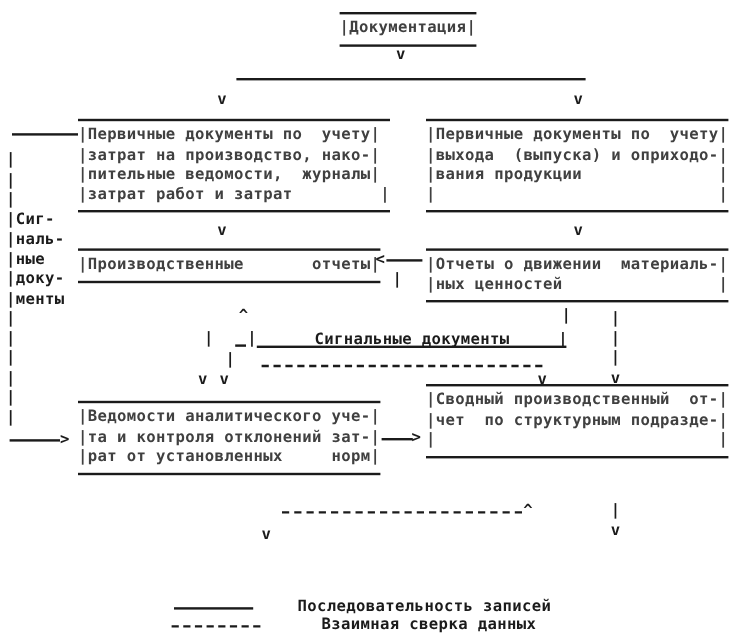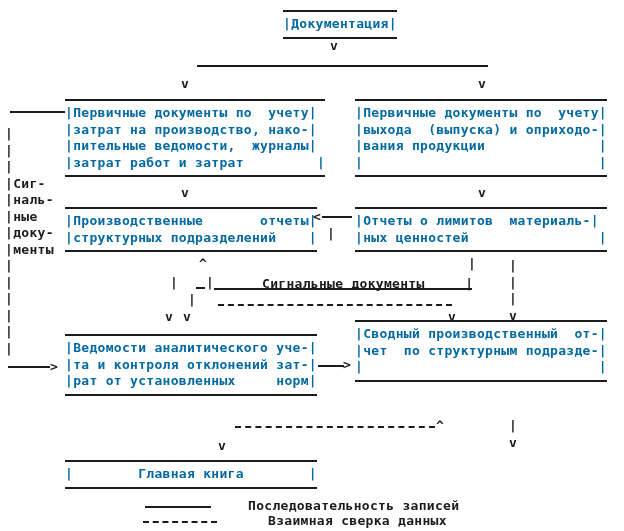--- a/index.html
+++ b/index.html
@@ -7,21 +7,21 @@
          font-family:"DejaVu Sans Mono","Liberation Mono",monospace;}
   .t{position:absolute;white-space:pre;font:bold 13px/16.5px "DejaVu Sans Mono","Liberation Mono",monospace;
      color:#1b1b1b;letter-spacing:0.3px;}
   .g{position:absolute;white-space:pre;font:bold 13px/13px "DejaVu Sans Mono","Liberation Mono",monospace;
      color:#1b1b1b;}
   .hl{position:absolute;border-top:2px solid #1b1b1b;height:0;}
   .dl{position:absolute;border-top:2px dashed #1b1b1b;height:0;}
   .box{position:absolute;display:inline-block;}
   .box .rule{border-top:2px solid #1b1b1b;height:0;margin:4px 0;width:100%;}
   .box .line{white-space:pre;font:bold 13px/16.5px "DejaVu Sans Mono","Liberation Mono",monospace;
-     color:#0369a1;letter-spacing:0.3px;}
+     color:#404040;letter-spacing:0.3px;}
 </style>
 </head>
 <body>
 
 <div id="stage">
 
   <div class="box" style="left:283px;top:6px;">
     <div class="rule"></div>
     <div class="line">|Документация|</div>
     <div class="rule"></div>
@@ -66,26 +66,25 @@
 |</div>
   <div class="hl" style="left:8px;top:366px;width:42px;"></div>
   <span class="g" style="left:50px;top:360px;">&gt;</span>
 
   <span class="g" style="left:181px;top:186px;">v</span>
   <span class="g" style="left:478px;top:186px;">v</span>
 
   <div class="box" style="left:65px;top:203px;">
     <div class="rule"></div>
     <div class="line">|Производственные       отчеты|</div>
-    <div class="line">|структурных подразделений    |</div>
     <div class="rule"></div>
   </div>
   <div class="box" style="left:355px;top:203px;">
     <div class="rule"></div>
-    <div class="line">|Отчеты о лимитов  материаль-|</div>
+    <div class="line">|Отчеты о движении  материаль-|</div>
     <div class="line">|ных ценностей                |</div>
     <div class="rule"></div>
   </div>
 
   <span class="g" style="left:313px;top:210px;">&lt;</span>
   <div class="hl" style="left:322px;top:216px;width:30px;"></div>
   <span class="g" style="left:327px;top:227px;">|</span>
 
   <span class="g" style="left:199px;top:257px;">^</span>
   <div class="t" style="left:262px;top:240px;margin-top:36px;">Сигнальные документы     |</div>
@@ -123,21 +122,20 @@
   <span class="g" style="left:343px;top:358px;">&gt;</span>
 
   <div class="dl" style="left:235px;top:426px;width:200px;"></div>
   <span class="g" style="left:436px;top:419px;">^</span>
   <span class="g" style="left:218px;top:439px;">v</span>
   <div class="t" style="left:509px;top:418px;">|
 v</div>
 
   <div class="box" style="left:65px;top:456px;">
     <div class="rule"></div>
-    <div class="line">|        Главная книга        |</div>
     <div class="rule"></div>
   </div>
   <div class="box" style="left:355px;top:456px;">
     <div class="rule"></div>
     <div class="rule"></div>
   </div>
 
   <div class="hl" style="left:145px;top:506px;width:66px;"></div>
   <div class="t" style="left:228px;top:498px;padding-left:20px;">Последовательность записей</div>
   <div class="dl" style="left:143px;top:521px;width:74px;"></div>

